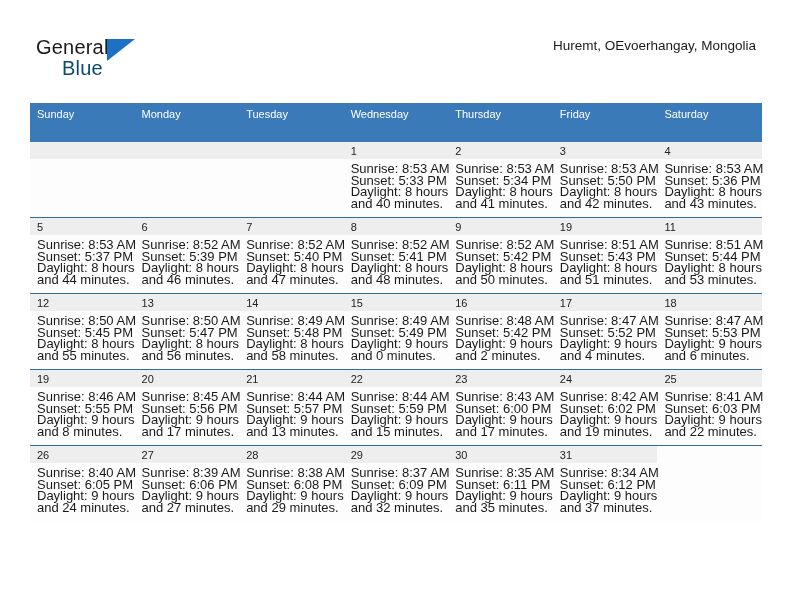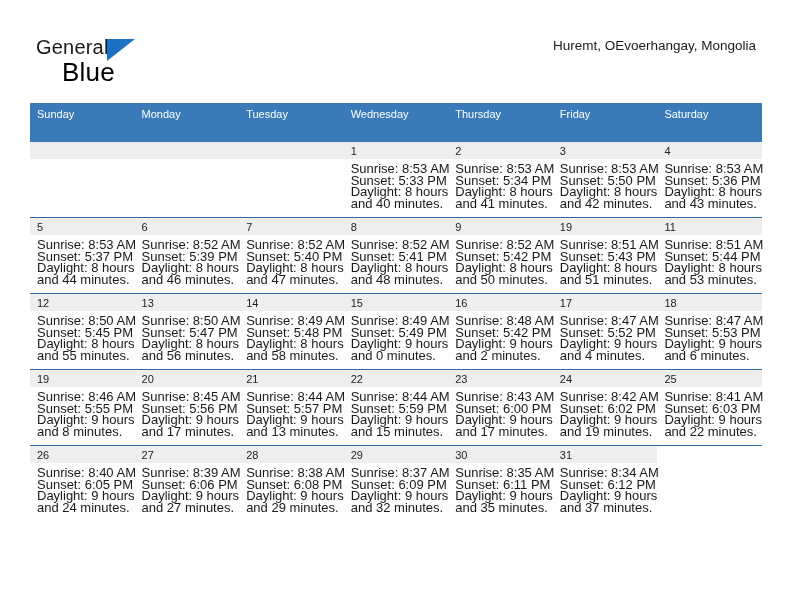--- a/index.html
+++ b/index.html
@@ -42,23 +42,23 @@
     top: 0;
     font-size: 20px;
     letter-spacing: 0.2px;
     color: #1a1a1a;
     font-family: "Liberation Sans", sans-serif;
   }
   .logo-blue {
     position: absolute;
     left: 26px;
     top: 21px;
-    font-size: 26px;
+    font-size: 20px;
     letter-spacing: 0.2px;
-    color: #000000;
+    color: #0c4a6e;
     font-family: "Liberation Sans", sans-serif;
   }
   .logo-tri {
     position: absolute;
     left: 71px;
     top: 3px;
     width: 0;
     height: 0;
     border-left: 28px solid #1c71c4;
     border-bottom: 22px solid transparent;

